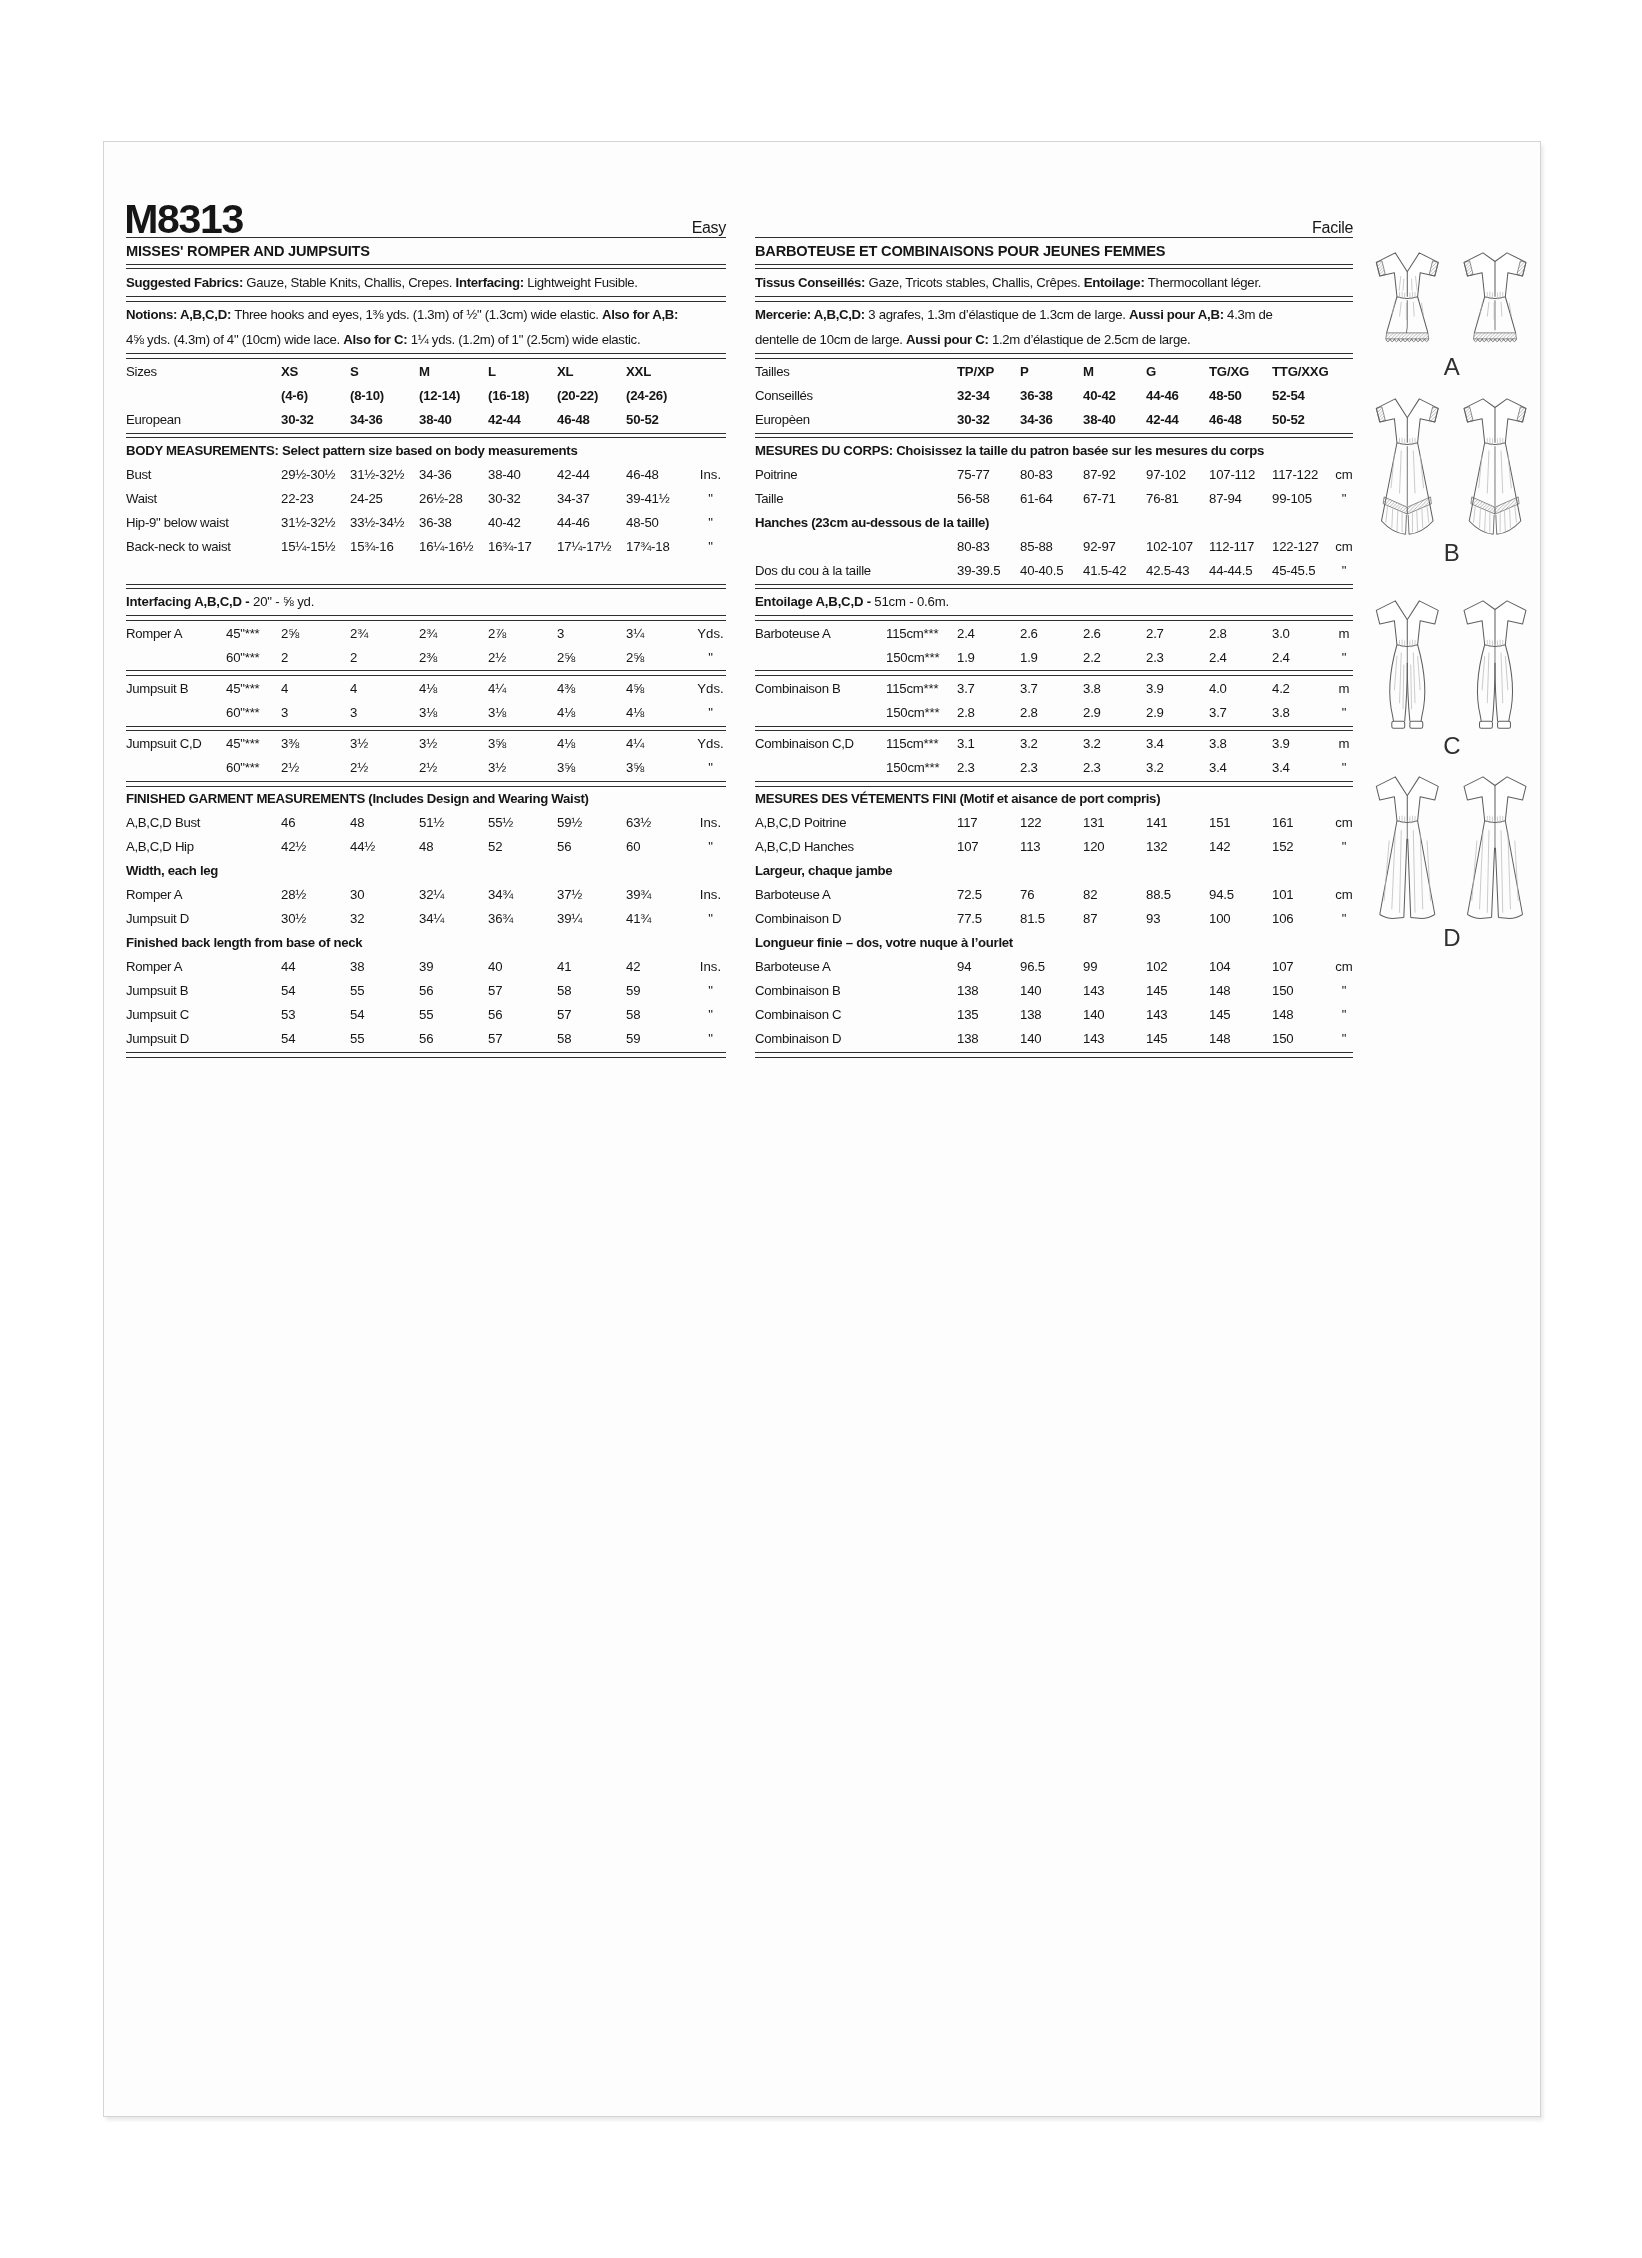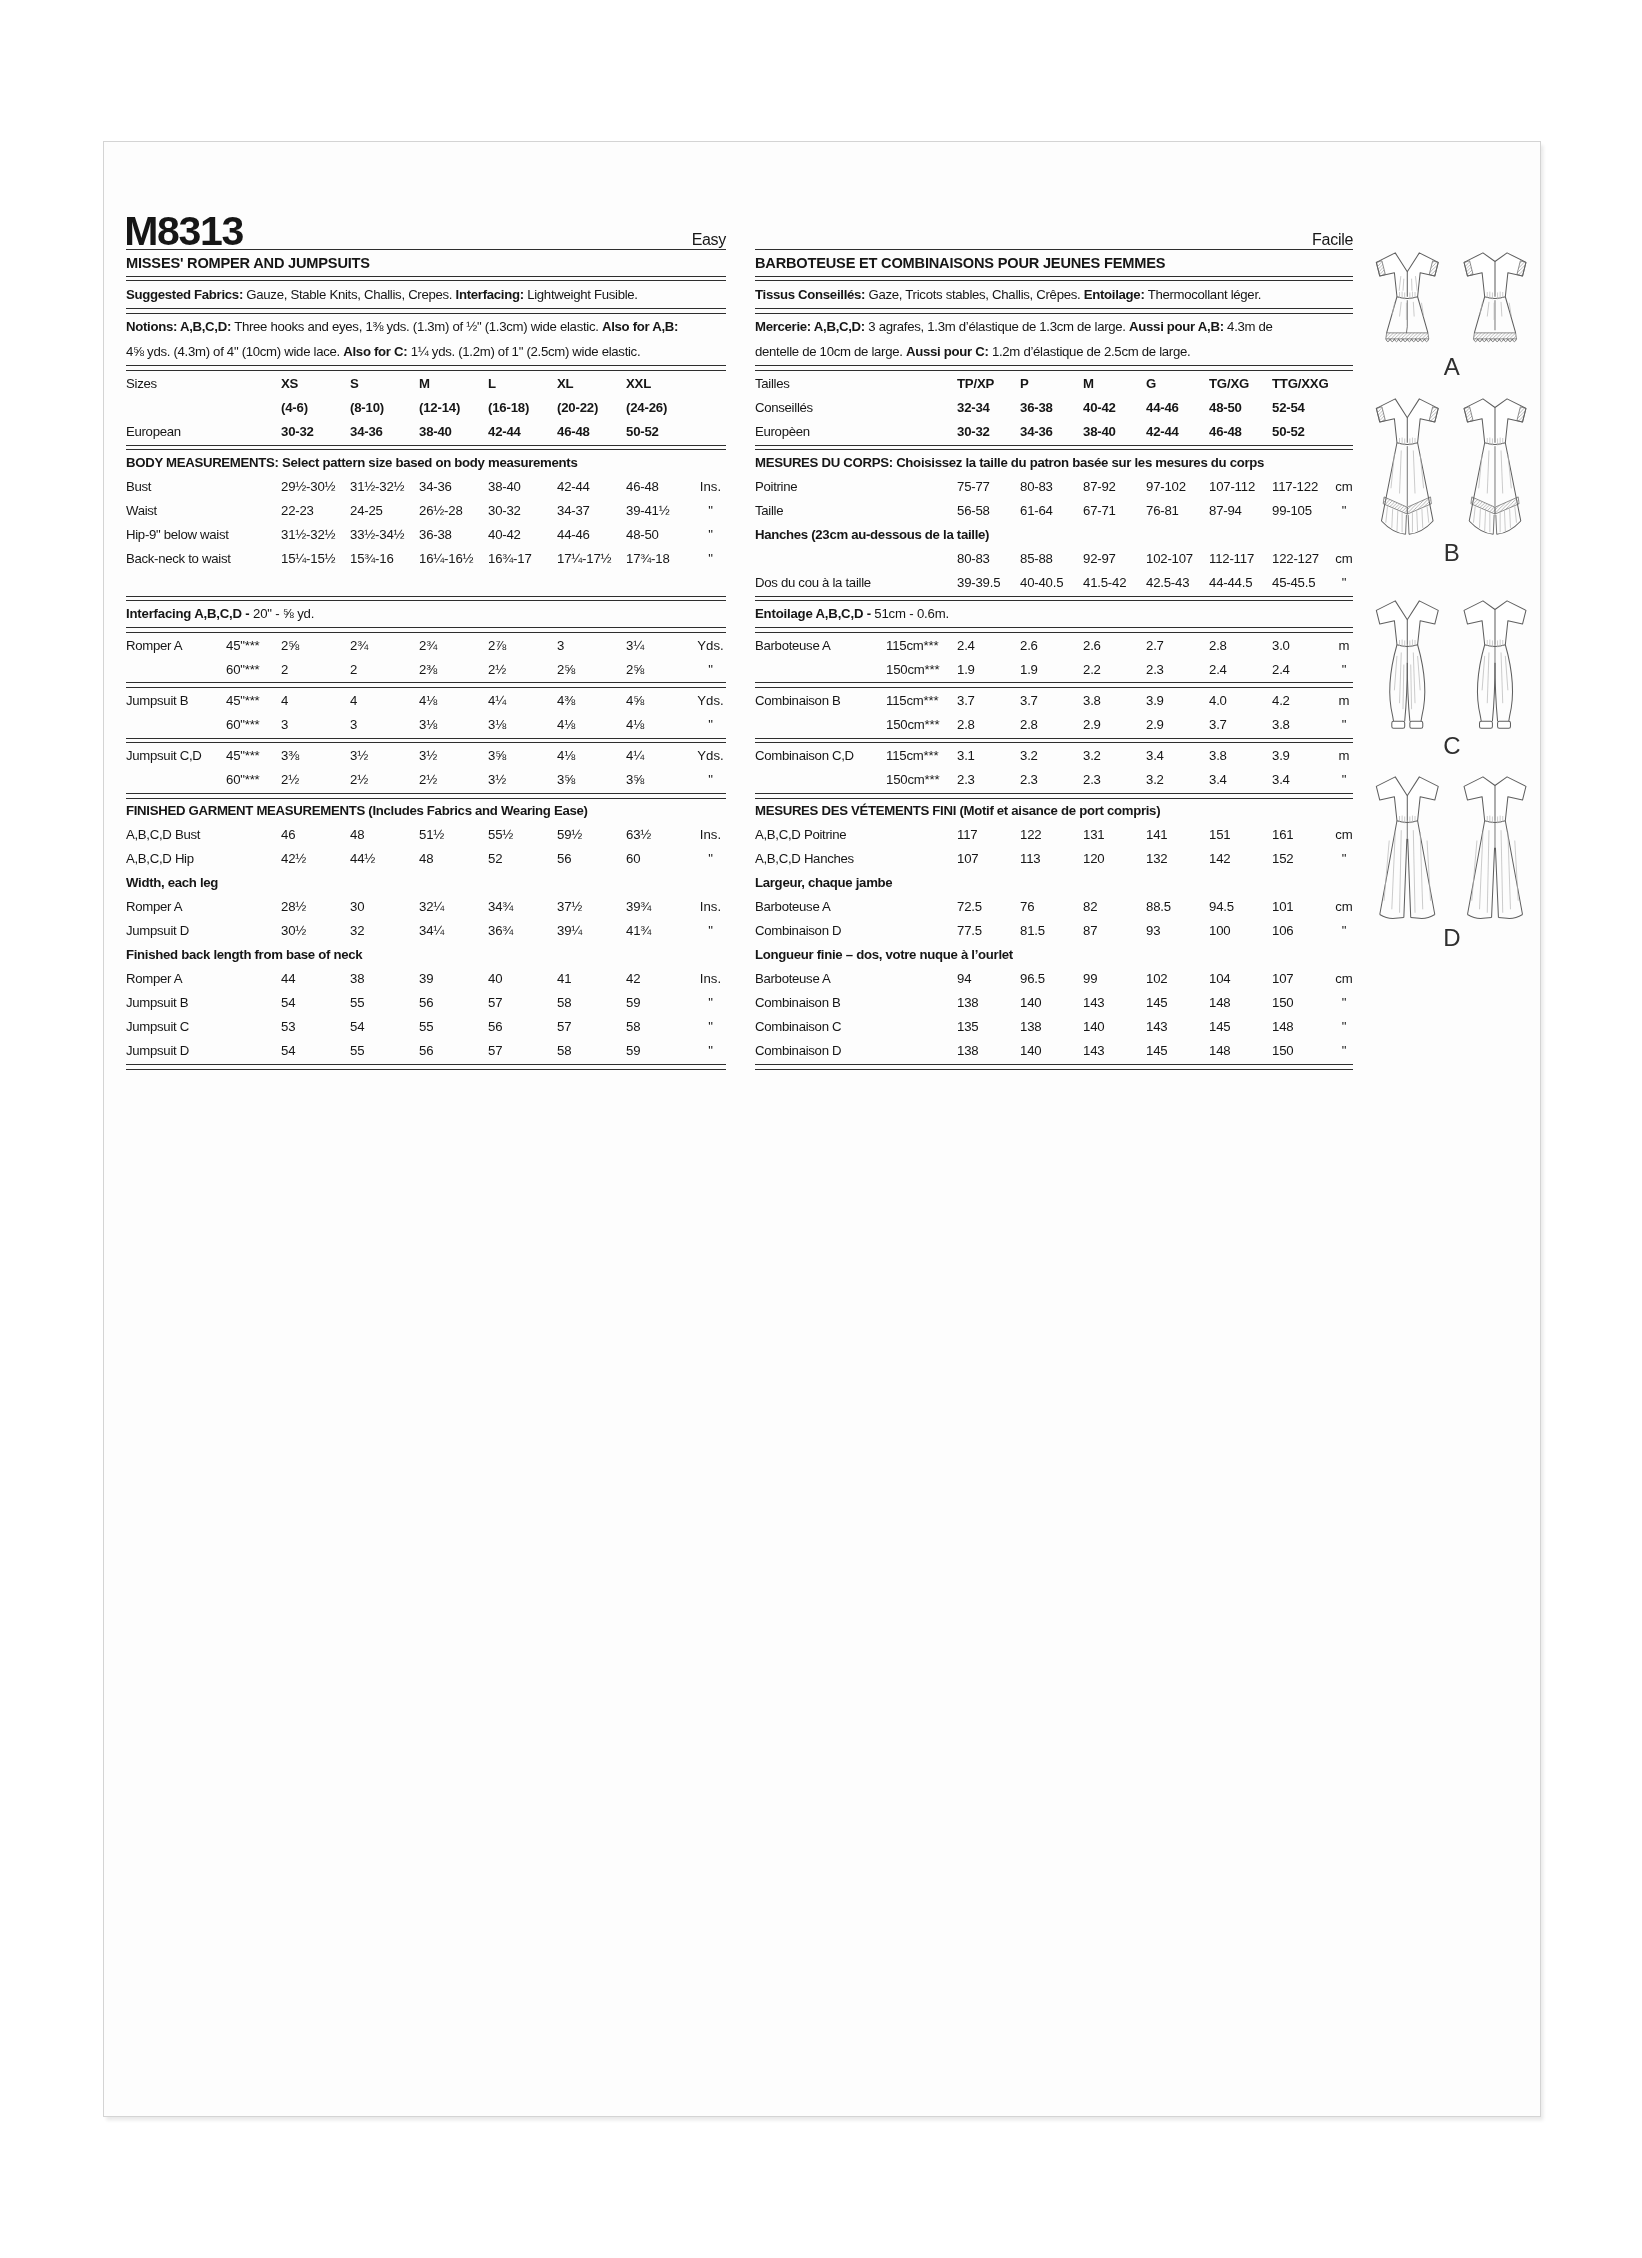--- a/index.html
+++ b/index.html
@@ -5,21 +5,21 @@
   html,body{margin:0;padding:0;}
   body{
     width:1643px;height:2258px;position:relative;background:#ffffff;
     font-family:"Liberation Sans","DejaVu Sans",sans-serif;color:#161616;
   }
   .page{
     position:absolute;left:103px;top:141px;width:1436px;height:1974px;
     background:#fdfdfd;border:0.9px solid #d4d4d4;
     box-shadow:2.6px 3.5px 3.5px rgba(0,0,0,0.09);
   }
-  .col{position:absolute;top:51px;}
+  .col{position:absolute;top:39px;}
   .col-en{left:22px;width:600px;}
   .col-fr{left:651px;width:598px;}
   .masthead{position:relative;height:56px;}
   .pattern-number{position:absolute;left:-1.8px;bottom:-6.2px;font-size:41px;font-weight:700;letter-spacing:-1.3px;}
   .difficulty{position:absolute;right:0;bottom:0;font-size:16px;letter-spacing:-0.3px;margin-left:20px;}
   .rule{height:3.5px;border-top:1.1px solid #2e2e2e;border-bottom:1.1px solid #2e2e2e;margin:0.9px 0;}
   .rule.single{height:0;border-top:1.8px solid #2e2e2e;border-bottom:none;margin:0 0 0.9px 0;}
   .h-title{font-size:14.6px;font-weight:700;line-height:24px;white-space:nowrap;letter-spacing:-0.2px;}
   .para{font-size:13.2px;line-height:25px;white-space:nowrap;letter-spacing:-0.3px;margin:0;}
   .b{font-weight:700;}
@@ -214,21 +214,21 @@
           <div class="c-val">2½</div>
           <div class="c-val">2½</div>
           <div class="c-val">3½</div>
           <div class="c-val">3⅝</div>
           <div class="c-val">3⅝</div>
           <div class="c-unit">"</div>
         </div>
       </div>
     <div class="rule"></div>
     <div class="tbl tbl-en">
-        <div class="tspan">FINISHED GARMENT MEASUREMENTS (Includes Fabrics and Wearing Ease)</div>
+        <div class="tspan">FINISHED GARMENT MEASUREMENTS (Includes Design and Wearing Waist)</div>
         <div class="trow">
           <div class="c-label">A,B,C,D Bust</div>
           <div class="c-sub"></div>
           <div class="c-val">46</div>
           <div class="c-val">48</div>
           <div class="c-val">51½</div>
           <div class="c-val">55½</div>
           <div class="c-val">59½</div>
           <div class="c-val">63½</div>
           <div class="c-unit">Ins.</div>

